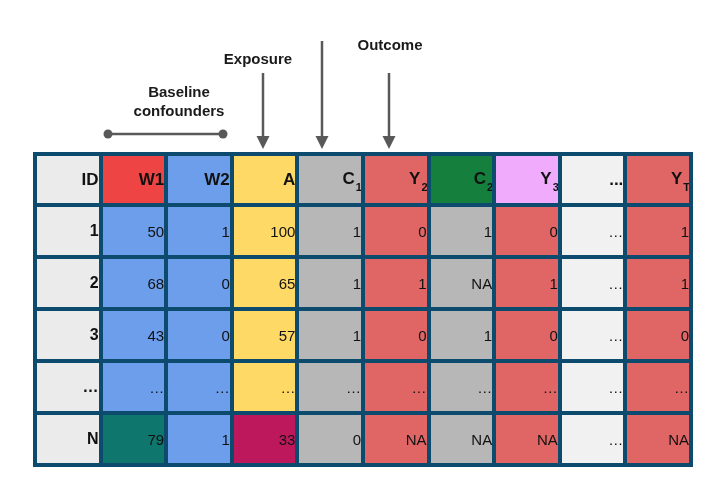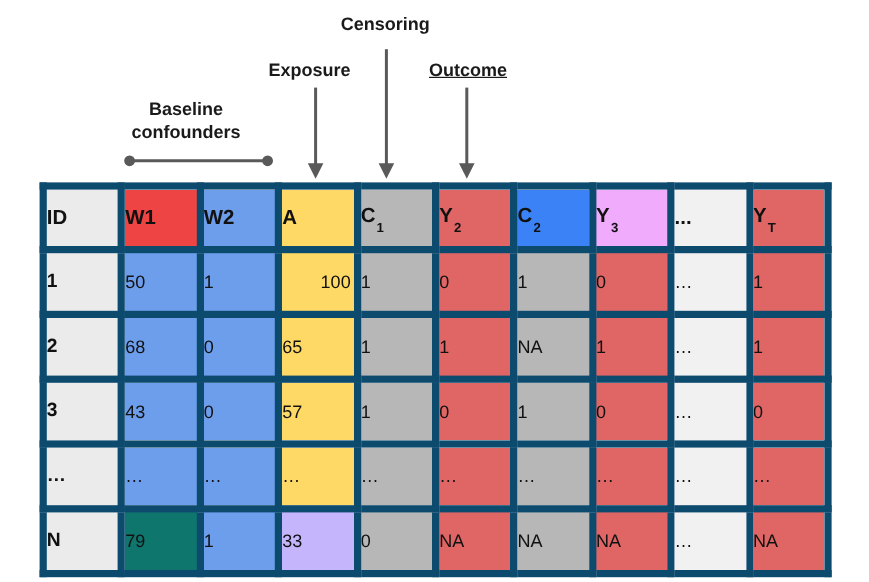--- a/index.html
+++ b/index.html
@@ -12,40 +12,39 @@
     font-weight:bold;font-size:15px;line-height:19px;color:#1a1a1a;
     text-align:center;white-space:nowrap;
   }
   .ann-label.baseline{white-space:normal;width:126px;}
   .arrow-layer{position:absolute;left:0;top:0;width:724px;height:485px;pointer-events:none;}
   table.data-table{
     position:absolute;left:33px;top:152px;
     border-collapse:collapse;table-layout:fixed;width:660px;
   }
   .data-table th,.data-table td{
-    border:6px solid #0c4a6e;text-align:left;vertical-align:middle;
+    border:4px solid #0c4a6e;text-align:right;vertical-align:middle;
     padding:0;overflow:hidden;
   }
   .data-table th{height:47px;font-size:17px;font-weight:bold;color:#111;}
   .data-table td{height:48px;font-size:15px;font-weight:normal;color:#111;}
   .data-table td.rowhead{font-weight:bold;font-size:16px;}
   .data-table th sub{font-size:11px;font-weight:bold;position:relative;top:3px;left:1px;}
 </style>
 </head>
 <body>
 
 <div class="canvas">
 
-  <div class="ann-label" style="left:321px;top:11px;">Censoring</div>
 
   <div class="ann-label" style="left:258px;top:49px;">Exposure</div>
 
-  <div class="ann-label" style="left:390px;top:49px;text-decoration:underline;">Outcome</div>
+  <div class="ann-label" style="left:390px;top:35px;">Outcome</div>
 
-  <div class="ann-label baseline" style="left:155px;top:82px;">Baseline confounders</div>
+  <div class="ann-label baseline" style="left:179px;top:82px;">Baseline confounders</div>
 
   <svg class="arrow-layer" width="724" height="485" viewBox="0 0 724 485">
     <g>
       <line x1="322" y1="41" x2="322" y2="137" stroke-width="2.5" stroke="#595959"></line>
       <polygon points="315.5,136 328.5,136 322,149" fill="#595959"></polygon>
     </g>
     <g>
       <line x1="263" y1="73" x2="263" y2="137" stroke-width="2.5" stroke="#595959"></line>
       <polygon points="256.5,136 269.5,136 263,149" fill="#595959"></polygon>
     </g>
@@ -62,21 +61,21 @@
 
   <table class="data-table">
     <thead>
       <tr>
           <th style="background-color: rgb(235, 235, 235);"><span>ID</span></th>
           <th style="background-color: #ef4444;"><span>W1</span></th>
           <th style="background-color: rgb(109, 158, 235);"><span>W2</span></th>
           <th style="background-color: rgb(255, 217, 102);"><span>A</span></th>
           <th style="background-color: rgb(183, 183, 183);"><span>C</span><sub>1</sub></th>
           <th style="background-color: rgb(224, 102, 102);"><span>Y</span><sub>2</sub></th>
-          <th style="background-color: #3b82f6;"><span>C</span><sub>2</sub></th>
+          <th style="background-color: #15803d;"><span>C</span><sub>2</sub></th>
           <th style="background-color: #f0abfc;"><span>Y</span><sub>3</sub></th>
           <th style="background-color: rgb(241, 241, 241);"><span>...</span></th>
           <th style="background-color: rgb(224, 102, 102);"><span>Y</span><sub>T</sub></th>
         </tr>
     </thead>
     <tbody>
         <tr>
           <td class="rowhead" style="background-color: rgb(235, 235, 235);">1</td>
           <td style="background-color: rgb(109, 158, 235);">50</td>
           <td style="background-color: rgb(109, 158, 235);">1</td>
@@ -121,21 +120,21 @@
           <td style="background-color: rgb(224, 102, 102);">…</td>
           <td style="background-color: rgb(183, 183, 183);">…</td>
           <td style="background-color: rgb(224, 102, 102);">…</td>
           <td style="background-color: rgb(241, 241, 241);">…</td>
           <td style="background-color: rgb(224, 102, 102);">…</td>
         </tr>
         <tr>
           <td class="rowhead" style="background-color: rgb(235, 235, 235);">N</td>
           <td style="background-color: #0f766e;">79</td>
           <td style="background-color: rgb(109, 158, 235);">1</td>
-          <td style="background-color: #c4b5fd;">33</td>
+          <td style="background-color: #be185d;">33</td>
           <td style="background-color: rgb(183, 183, 183);">0</td>
           <td style="background-color: rgb(224, 102, 102);">NA</td>
           <td style="background-color: rgb(183, 183, 183);">NA</td>
           <td style="background-color: rgb(224, 102, 102);">NA</td>
           <td style="background-color: rgb(241, 241, 241);">…</td>
           <td style="background-color: rgb(224, 102, 102);">NA</td>
         </tr>
       </tbody>
   </table>
 

